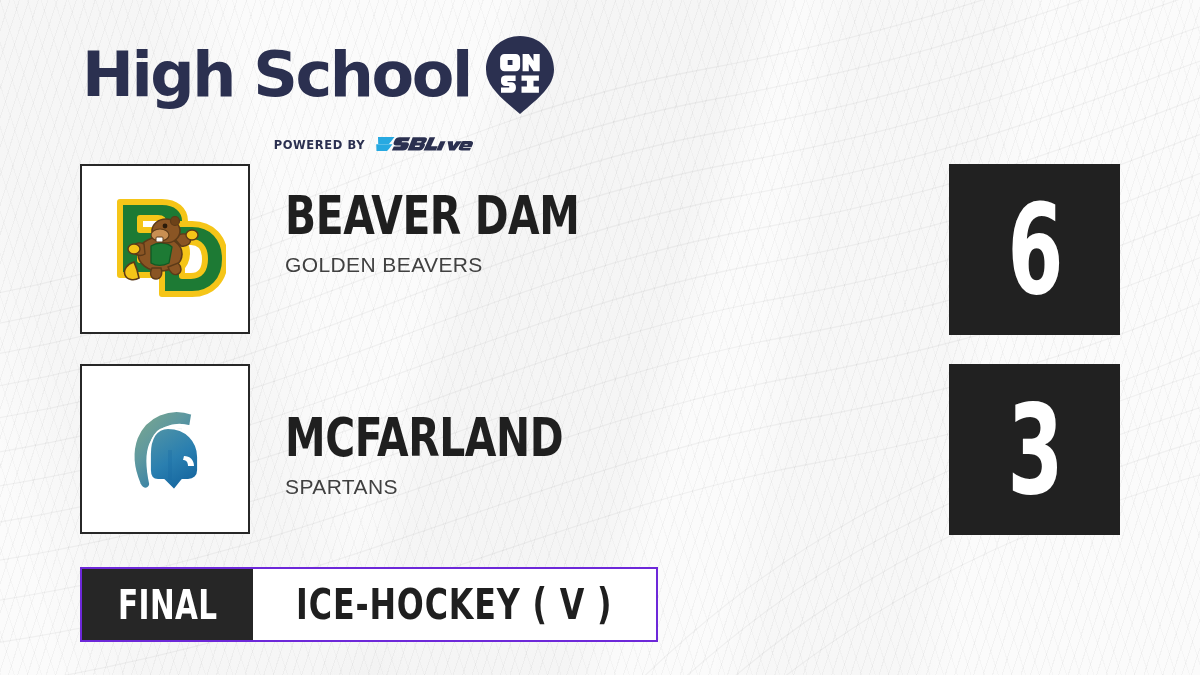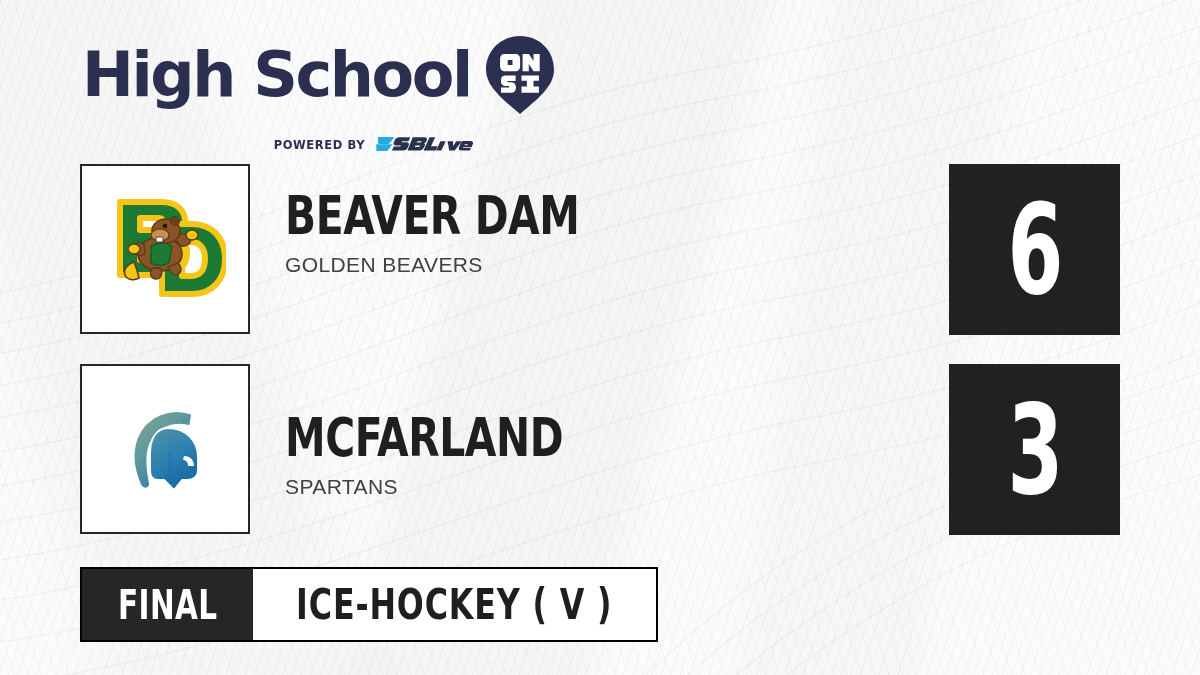--- a/index.html
+++ b/index.html
@@ -144,21 +144,21 @@
     transform-origin:center center;
     letter-spacing:-2px;
   }
 
   
   #status-bar {
     position:absolute;
     left:80px; top:567px;
     height:75px;
     display:flex;
-    border:2px solid #000000;
+    border:2px solid #6d28d9;
     background:#ffffff;
   }
   #status-state {
     background:#262626;
     display:flex; align-items:center; justify-content:center;
     padding:0 25px;
     min-width:147px;
   }
   .state-text {
     font-family:"DejaVu Sans Condensed","DejaVu Sans", sans-serif;

